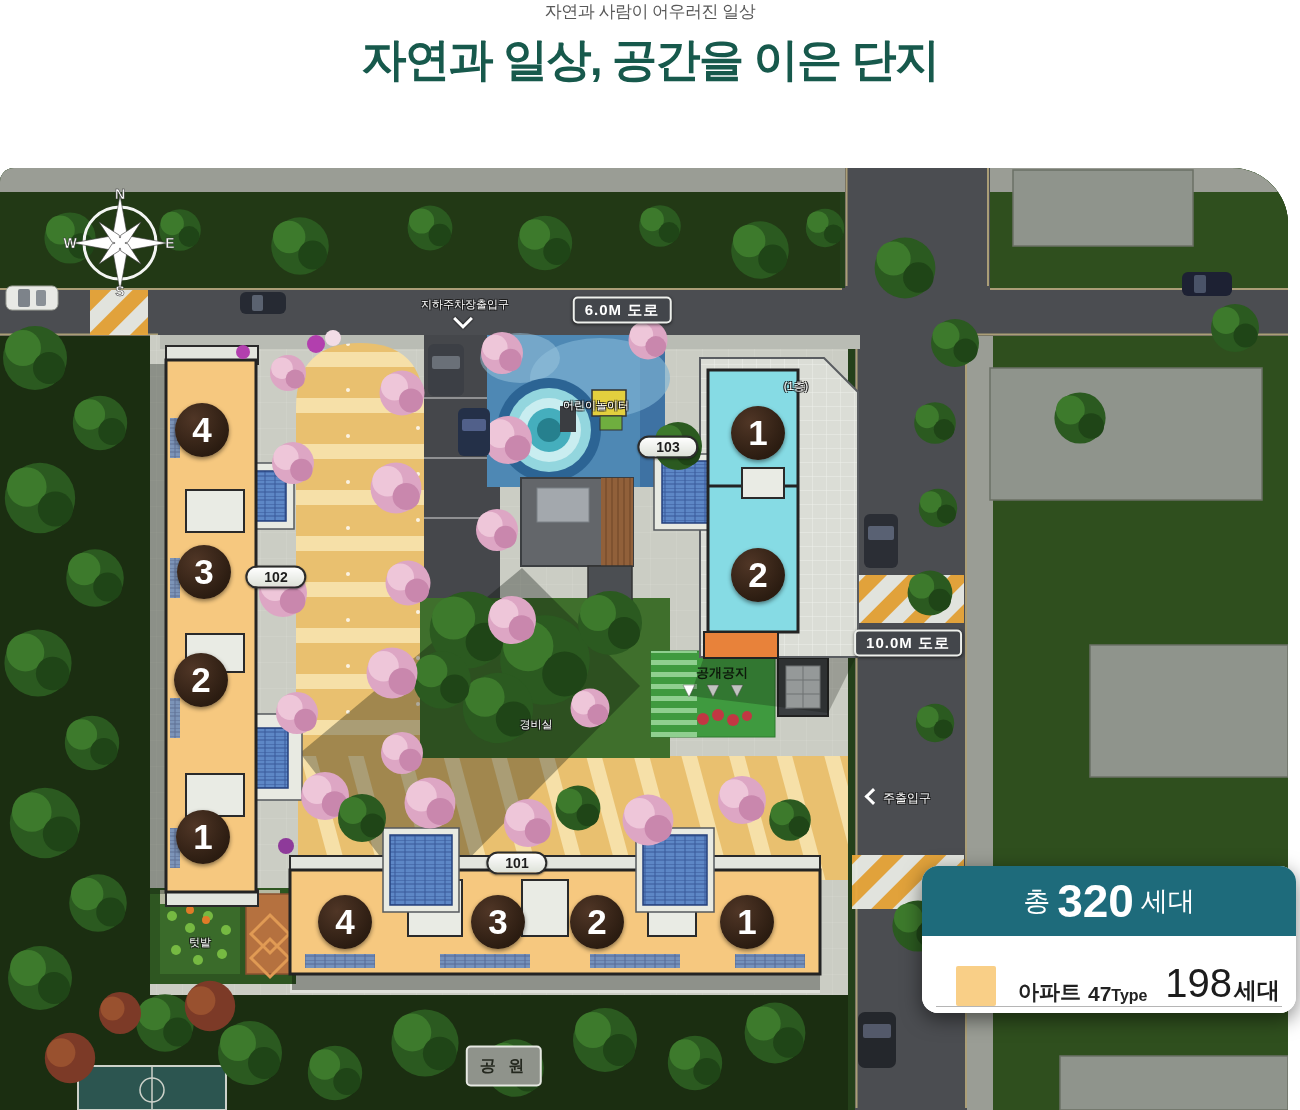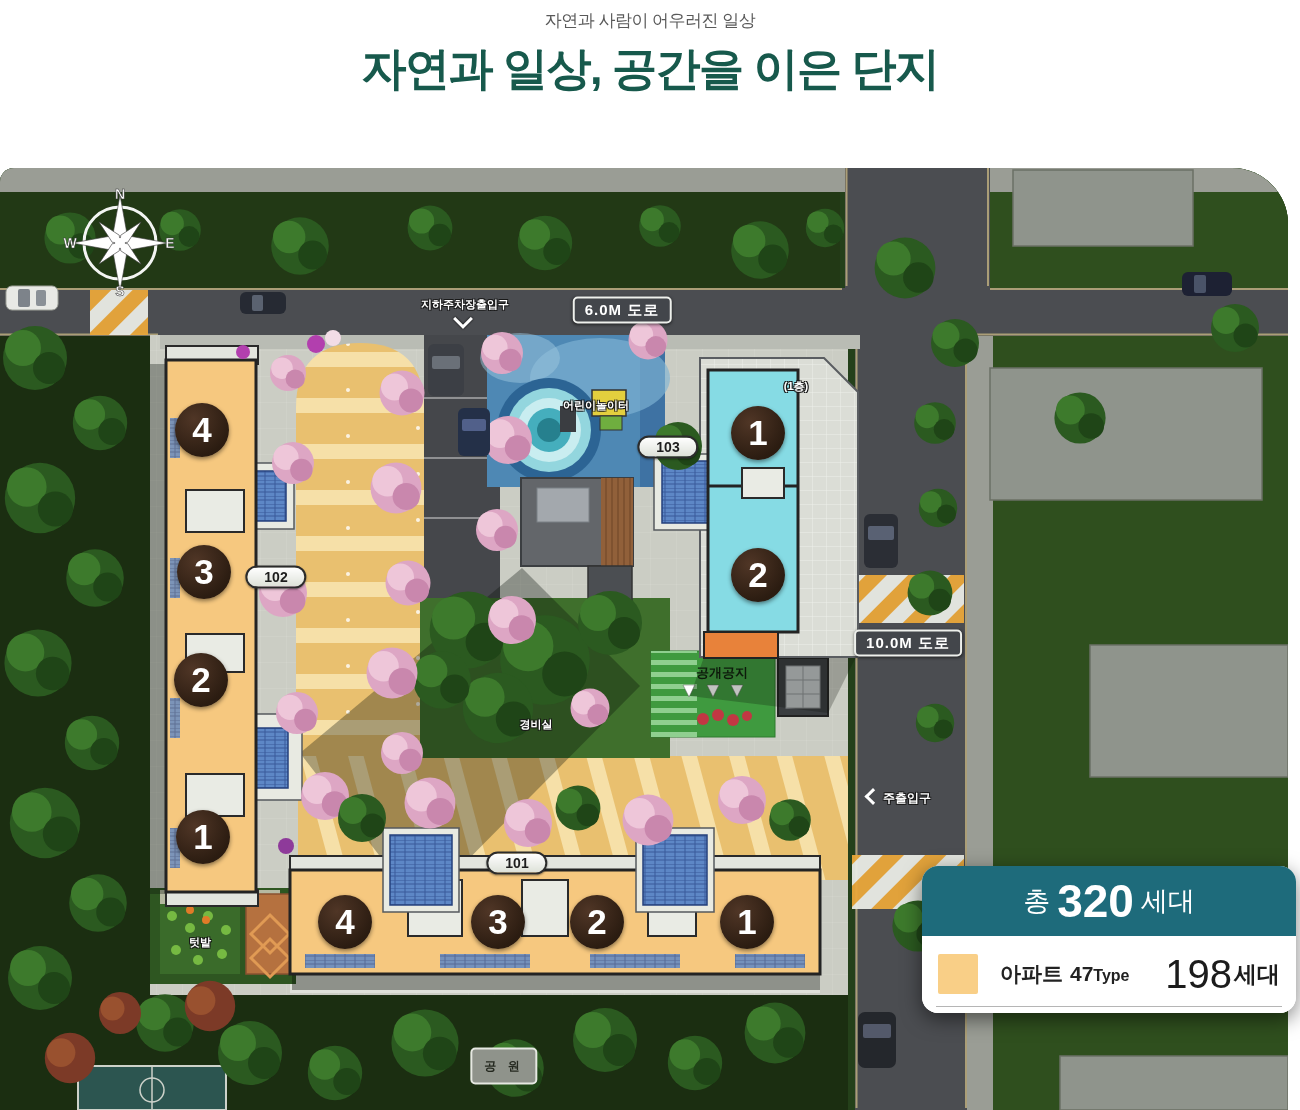--- a/index.html
+++ b/index.html
@@ -1,55 +1,55 @@
 <!DOCTYPE html>
 <html><head>
 <meta charset="utf-8">
 <style>
   html,body{margin:0;padding:0;background:#fff;}
   body{width:1300px;height:1110px;overflow:hidden;font-family:"Liberation Sans",sans-serif;}
   .page{position:relative;width:1300px;height:1110px;background:#fff;}
 
   
   .hdr{position:absolute;top:0;left:0;width:100%;text-align:center;}
-  .hdr-sub{margin-top:9px;font-size:17px;color:#595959;letter-spacing:-0.5px;}
+  .hdr-sub{font-size:17px;color:#595959;letter-spacing:-0.5px;}
   .hdr-title{margin-top:7px;font-size:45px;font-weight:800;color:#17594c;letter-spacing:-1.5px;}
 
   
   .map{position:absolute;left:0;top:168px;width:1288px;height:942px;border-radius:14px 56px 0 0;overflow:hidden;background:#24401a;}
   .map svg{position:absolute;left:0;top:0;}
 
   
-  .olabel{position:absolute;transform:translate(-50%,-50%);color:#fff;font-weight:700;white-space:nowrap;
+  .olabel{position:absolute;transform:translate(-50%,-50%);color:#fff;font-weight:400;white-space:nowrap;
     text-shadow:-1px -1px 0 #191919,1px -1px 0 #191919,-1px 1px 0 #191919,1px 1px 0 #191919;z-index:5;}
   .lbl-small{font-size:11px;}
   .lbl-med{font-size:12px;}
   .olabel-dark{position:absolute;transform:translate(-50%,-50%);color:#0d1a0b;font-weight:800;font-size:13px;white-space:nowrap;z-index:5;font-family:Liberation Serif, serif;}
   .rpill{position:absolute;transform:translate(-50%,-50%);background:#43464b;color:#fff;border:2px solid #eef0ec;border-radius:5px;
     font-size:15px;font-weight:700;padding:2px 10px;letter-spacing:1px;white-space:nowrap;box-shadow:0 1px 3px rgba(0,0,0,.5);z-index:5;}
   .park-pill{position:absolute;transform:translate(-50%,-50%);background:#8f938b;color:#24281f;border:2px solid #e6e8e2;border-radius:5px;
-    font-size:12px;font-weight:800;padding:8px 12px;letter-spacing:4px;white-space:nowrap;z-index:5;}
+    font-size:16px;font-weight:800;padding:8px 12px;letter-spacing:4px;white-space:nowrap;z-index:5;}
   .bpill{position:absolute;transform:translate(-50%,-50%);background:linear-gradient(#ffffff,#dde1d8);color:#1d1d1d;border:2px solid #2b2b2b;
     border-radius:12px;font-size:14px;font-weight:700;padding:0 17px;line-height:19px;box-shadow:0 1px 2px rgba(0,0,0,.4);z-index:5;}
   .badge{position:absolute;transform:translate(-50%,-50%);width:54px;height:54px;border-radius:50%;
     background:radial-gradient(circle at 35% 30%,#503626,#2b1c11 72%);color:#fff;font-size:35px;font-weight:800;
     display:flex;align-items:center;justify-content:center;box-shadow:0 2px 4px rgba(0,0,0,.45);z-index:6;}
   .chev-down{position:absolute;transform:translate(-50%,-50%) rotate(45deg);width:11px;height:11px;
     border-right:3px solid #fff;border-bottom:3px solid #fff;filter:drop-shadow(0 0 1px #000);z-index:5;}
   .chev-left{display:inline-block;width:9px;height:9px;border-top:3px solid #fff;border-left:3px solid #fff;
     transform:rotate(-45deg);margin-right:4px;vertical-align:-1px;}
 
   
   .legend{position:absolute;left:922px;top:866px;width:374px;border-radius:16px;background:#fff;
     box-shadow:0 6px 20px rgba(0,0,0,.5);overflow:hidden;z-index:10;}
   .legend-header{height:70px;background:#1e6b7b;color:#fff;display:flex;align-items:center;justify-content:center;gap:7px;}
   .lh-prefix,.lh-unit{font-size:27px;font-weight:500;}
   .lh-count{font-size:46px;font-weight:800;letter-spacing:0;}
   .legend-body{background:#fff;padding:6px 0;}
-  .legend-row{display:flex;align-items:center;height:64px;padding:0 16px;}
+  .legend-row{display:flex;align-items:flex-end;height:64px;padding:0 16px;margin-left:18px;}
   .swatch{width:40px;height:40px;border-radius:2px;flex:0 0 40px;}
   .lr-name{font-size:21px;font-weight:700;color:#222;margin-left:22px;}
   .lr-type{margin-left:7px;color:#222;}
   .lr-type-num{font-size:21px;font-weight:700;}
   .lr-type-suf{font-size:16px;font-weight:600;}
   .lr-count{margin-left:auto;font-size:40px;font-weight:400;color:#1c1c1c;}
   .lr-unit{font-size:23px;font-weight:600;color:#1c1c1c;margin-left:2px;}
   .legend-divider{height:1px;background:#b5b5b5;margin:0 14px;}
 </style>
 </head>

